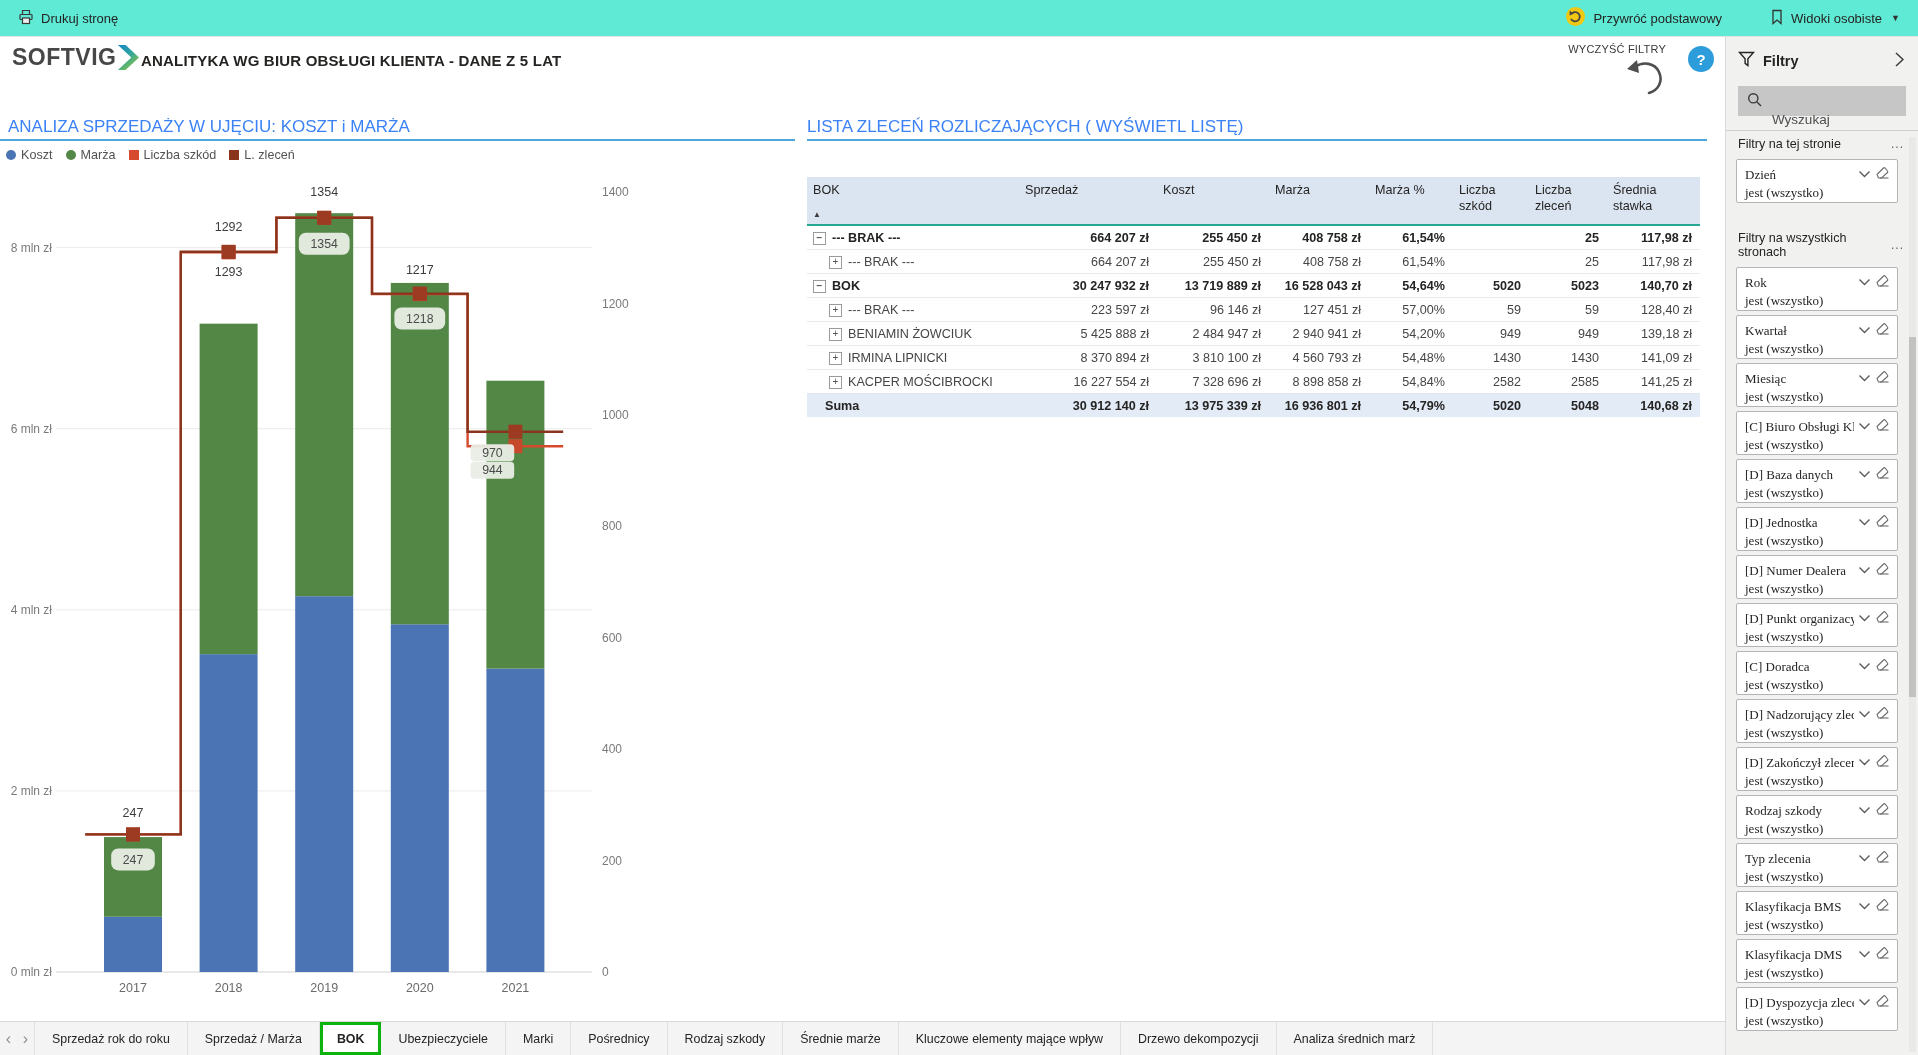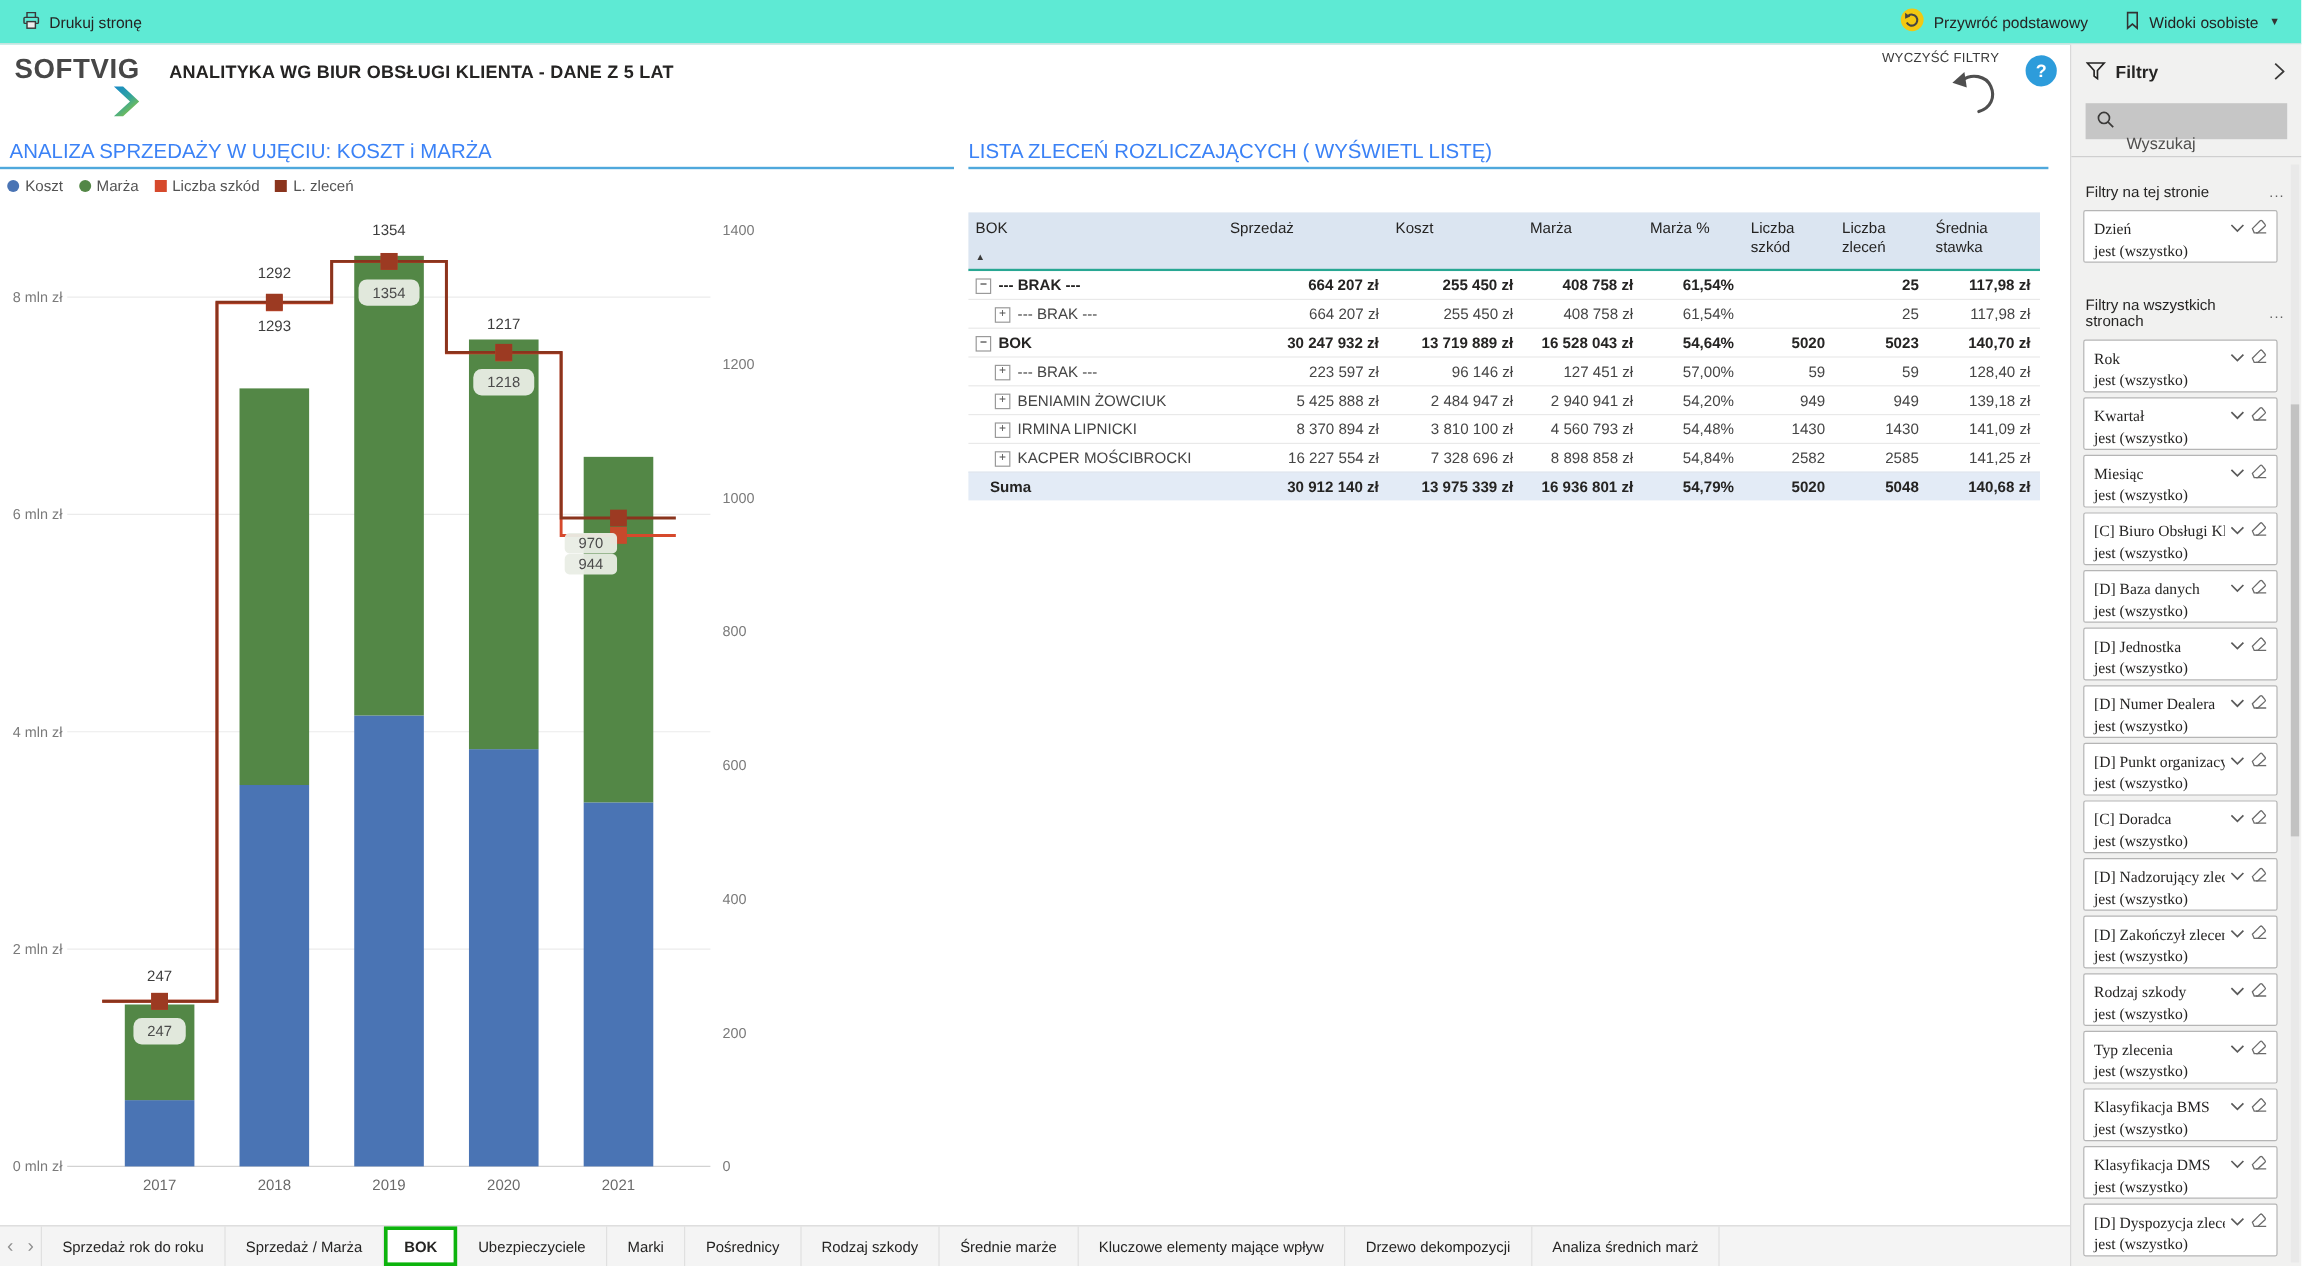--- a/index.html
+++ b/index.html
@@ -1,25 +1,25 @@
 <!DOCTYPE html>
 <html><head>
 <meta charset="utf-8">
 <style>
   html,body{margin:0;padding:0;background:#fff;font-family:"Liberation Sans",sans-serif;}
   .page{position:relative;width:1918px;height:1055px;overflow:hidden;background:#fff;color:#252423;}
 
   
   .action-bar{position:absolute;left:0;top:0;width:1918px;height:37px;background:#5eead4;border-bottom:1px solid #e2e2e2;display:flex;align-items:center;justify-content:space-between;box-sizing:border-box;padding:0 18px;font-size:13px;}
   .ab-item{display:inline-flex;align-items:center;gap:7px;cursor:pointer;white-space:nowrap;}
-  .ab-right{display:flex;align-items:center;gap:30px;}
+  .ab-right{display:flex;align-items:center;gap:48px;}
   .caret{font-size:9px;color:#333;margin-left:2px;}
 
   
-  .logo{position:absolute;left:12px;top:44px;display:flex;align-items:flex-end;gap:0;flex-direction:column;}
+  .logo{position:absolute;left:12px;top:44px;display:flex;align-items:flex-start;gap:0;}
   .logo-text{font-size:23px;font-weight:bold;letter-spacing:.5px;color:#474747;}
   .report-title{position:absolute;left:141px;top:52px;font-size:15px;font-weight:bold;letter-spacing:.2px;color:#252423;}
   .clear-filters{position:absolute;left:1556px;top:43px;width:110px;text-align:right;cursor:pointer;}
   .cf-label{font-size:11px;color:#3a3a3a;letter-spacing:.2px;white-space:nowrap;}
   .cf-arrow{margin-top:4px;}
   .help-btn{position:absolute;left:1688px;top:46px;width:26px;height:26px;border-radius:50%;background:var(--help,#2D9CDB);color:#fff;font-weight:bold;font-size:15px;display:flex;align-items:center;justify-content:center;cursor:pointer;}
 
   
   .visual-title{position:absolute;font-size:17px;color:#3b82f6;white-space:nowrap;}
   .underline{position:absolute;height:2px;background:var(--underline,#4FA8DC);}
@@ -50,21 +50,21 @@
   .total-row .td-label{padding-left:18px;}
 
   
   .filter-pane{position:absolute;left:1725px;top:37px;width:193px;height:1018px;background:#f1f1f0;border-left:1px solid #d9d9d9;box-sizing:border-box;overflow:hidden;font-size:13px;}
   .fp-header{display:flex;align-items:center;gap:8px;padding:14px 14px 0 12px;}
   .fp-title{font-size:14.5px;font-weight:bold;flex:1;color:#252423;}
   .fp-search{margin:16px 12px 0 12px;height:30px;background:#c6c6c6;display:flex;align-items:center;gap:8px;padding:0 9px;box-sizing:border-box;}
   .fp-search input{border:none;background:transparent;outline:none;font-family:"Liberation Sans",sans-serif;font-size:13.5px;color:#3b3a39;width:120px;margin-top:36px;}
   .fp-search input::placeholder{color:#4f4e4d;opacity:1;}
   .fp-divider{margin-top:14px;border-bottom:1px solid #cfcfcf;}
-  .fp-section{display:flex;justify-content:space-between;align-items:center;padding:0 14px 0 12px;margin-top:22px;color:#252423;font-size:12.6px;}
+  .fp-section{display:flex;justify-content:space-between;align-items:center;padding:0 14px 0 12px;margin-top:6px;color:#252423;font-size:12.6px;}
   .fp-section.second{margin-top:28px;}
   .fp-dots{color:#616161;letter-spacing:1px;font-size:12px;cursor:pointer;}
   .cards{padding:0 20px 0 10px;}
   .filter-card{margin-top:8px;background:#fff;border:1px solid #b5b5b5;border-radius:2px;padding:5px 7px 4px 8px;box-sizing:border-box;height:44px;cursor:pointer;font-family:Liberation Serif, serif;}
   .filter-card + .filter-card{margin-top:4px;}
   .fc-top{display:flex;align-items:center;gap:4px;}
   .fc-name{flex:1;white-space:nowrap;overflow:hidden;color:#252423;font-size:13px;}
   .fc-value{color:#252423;font-size:13px;margin-top:1px;}
   .fp-scrollbar{position:absolute;right:2px;top:100px;width:7px;height:915px;background:#e9e9e9;}
   .fp-thumb{position:absolute;left:0;top:200px;width:7px;height:360px;background:#c2c2c2;}

